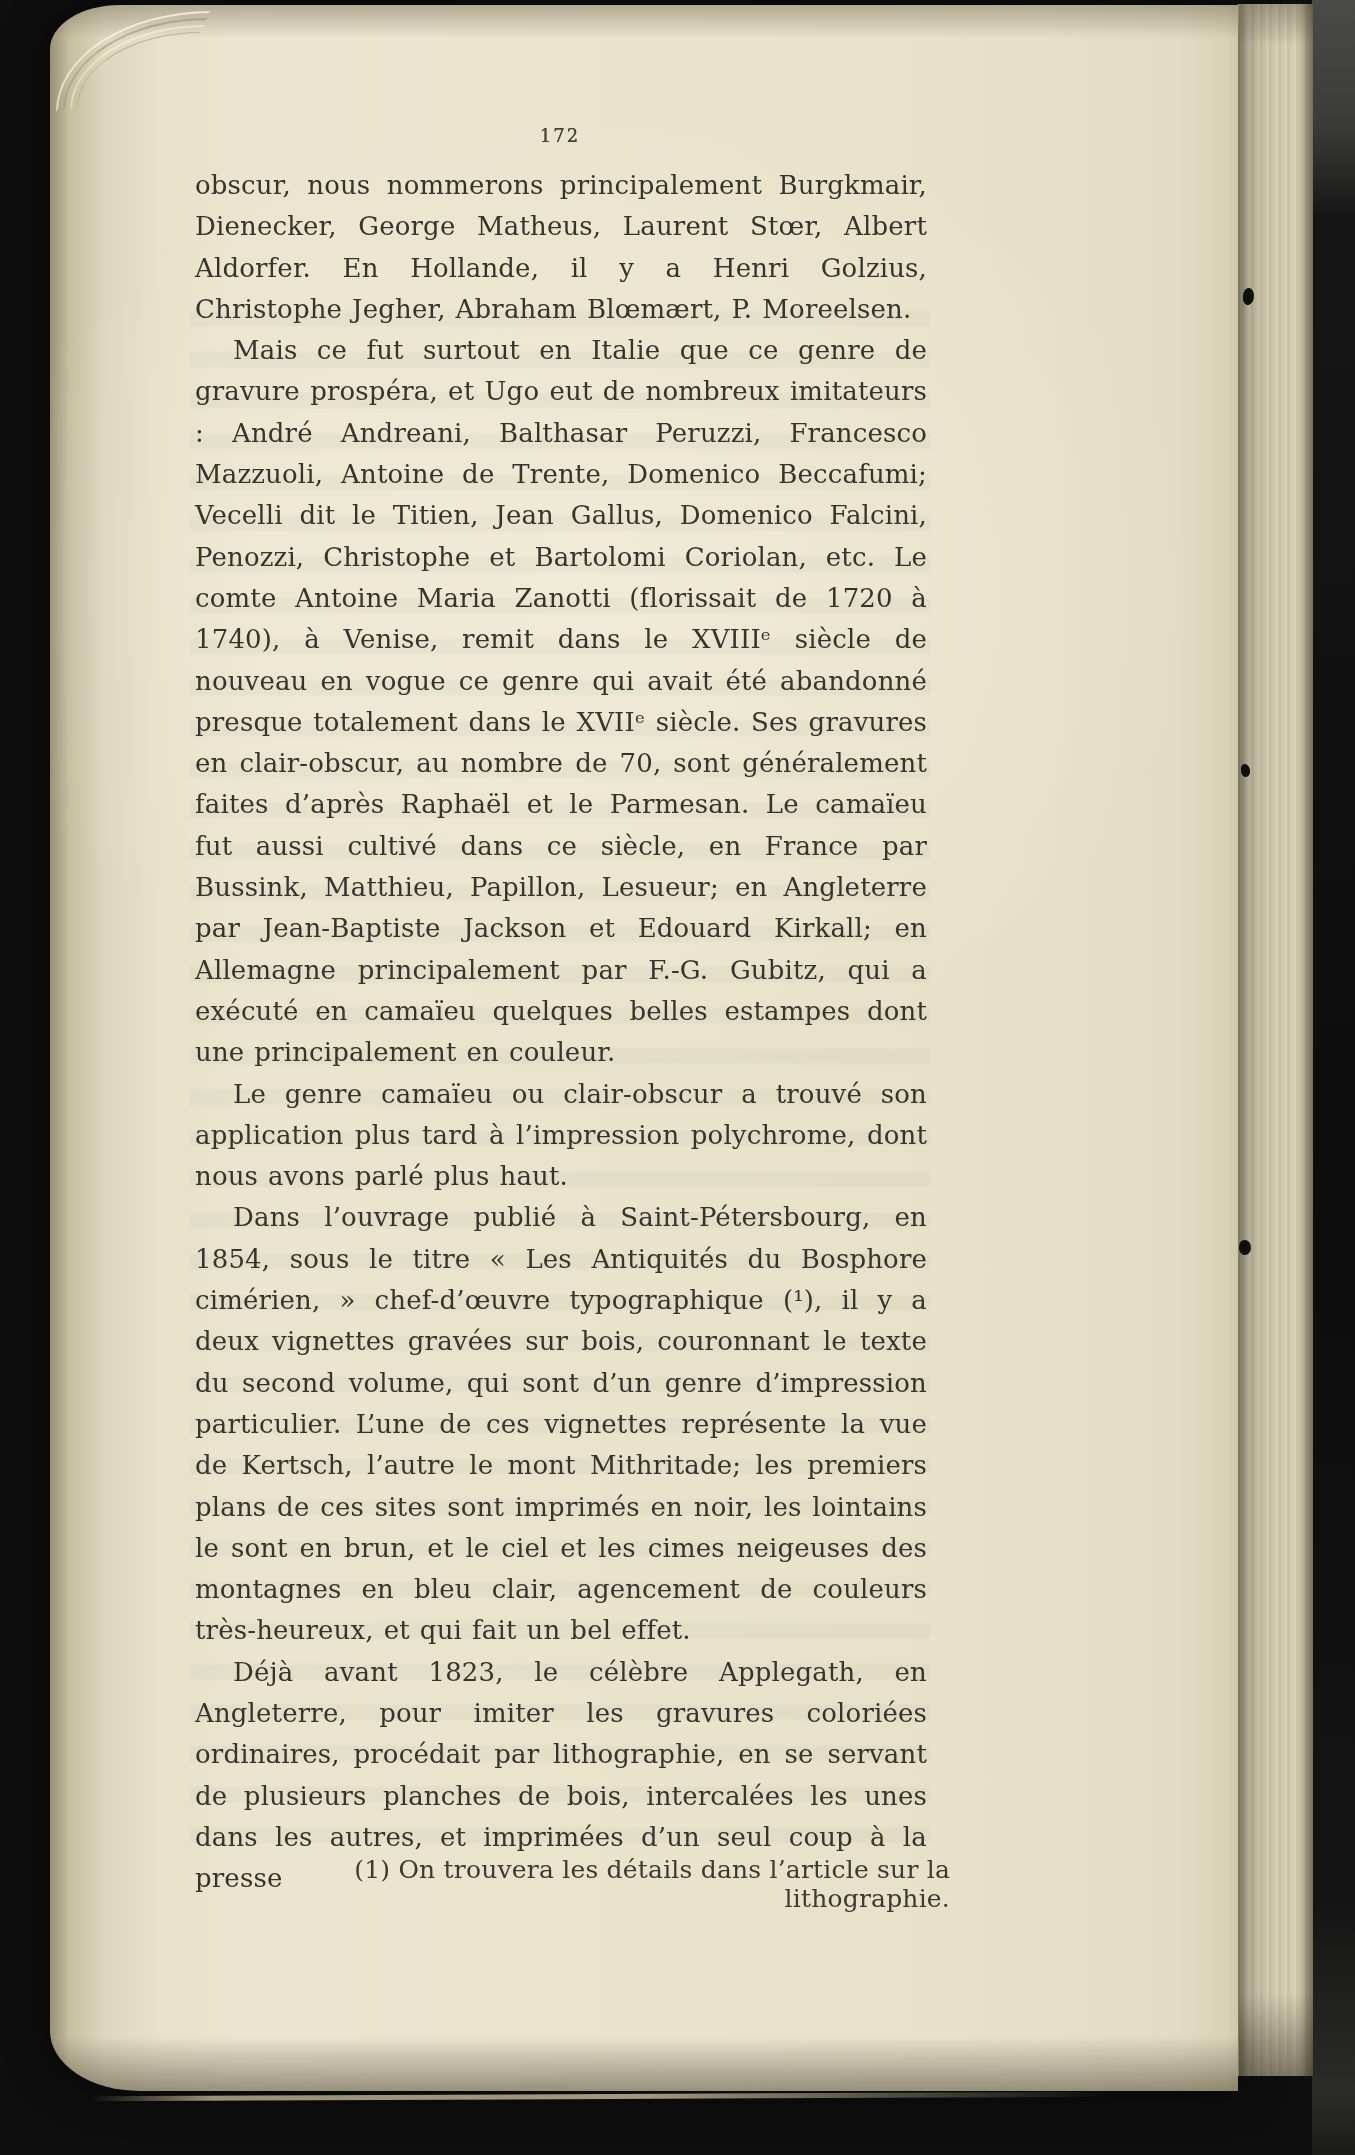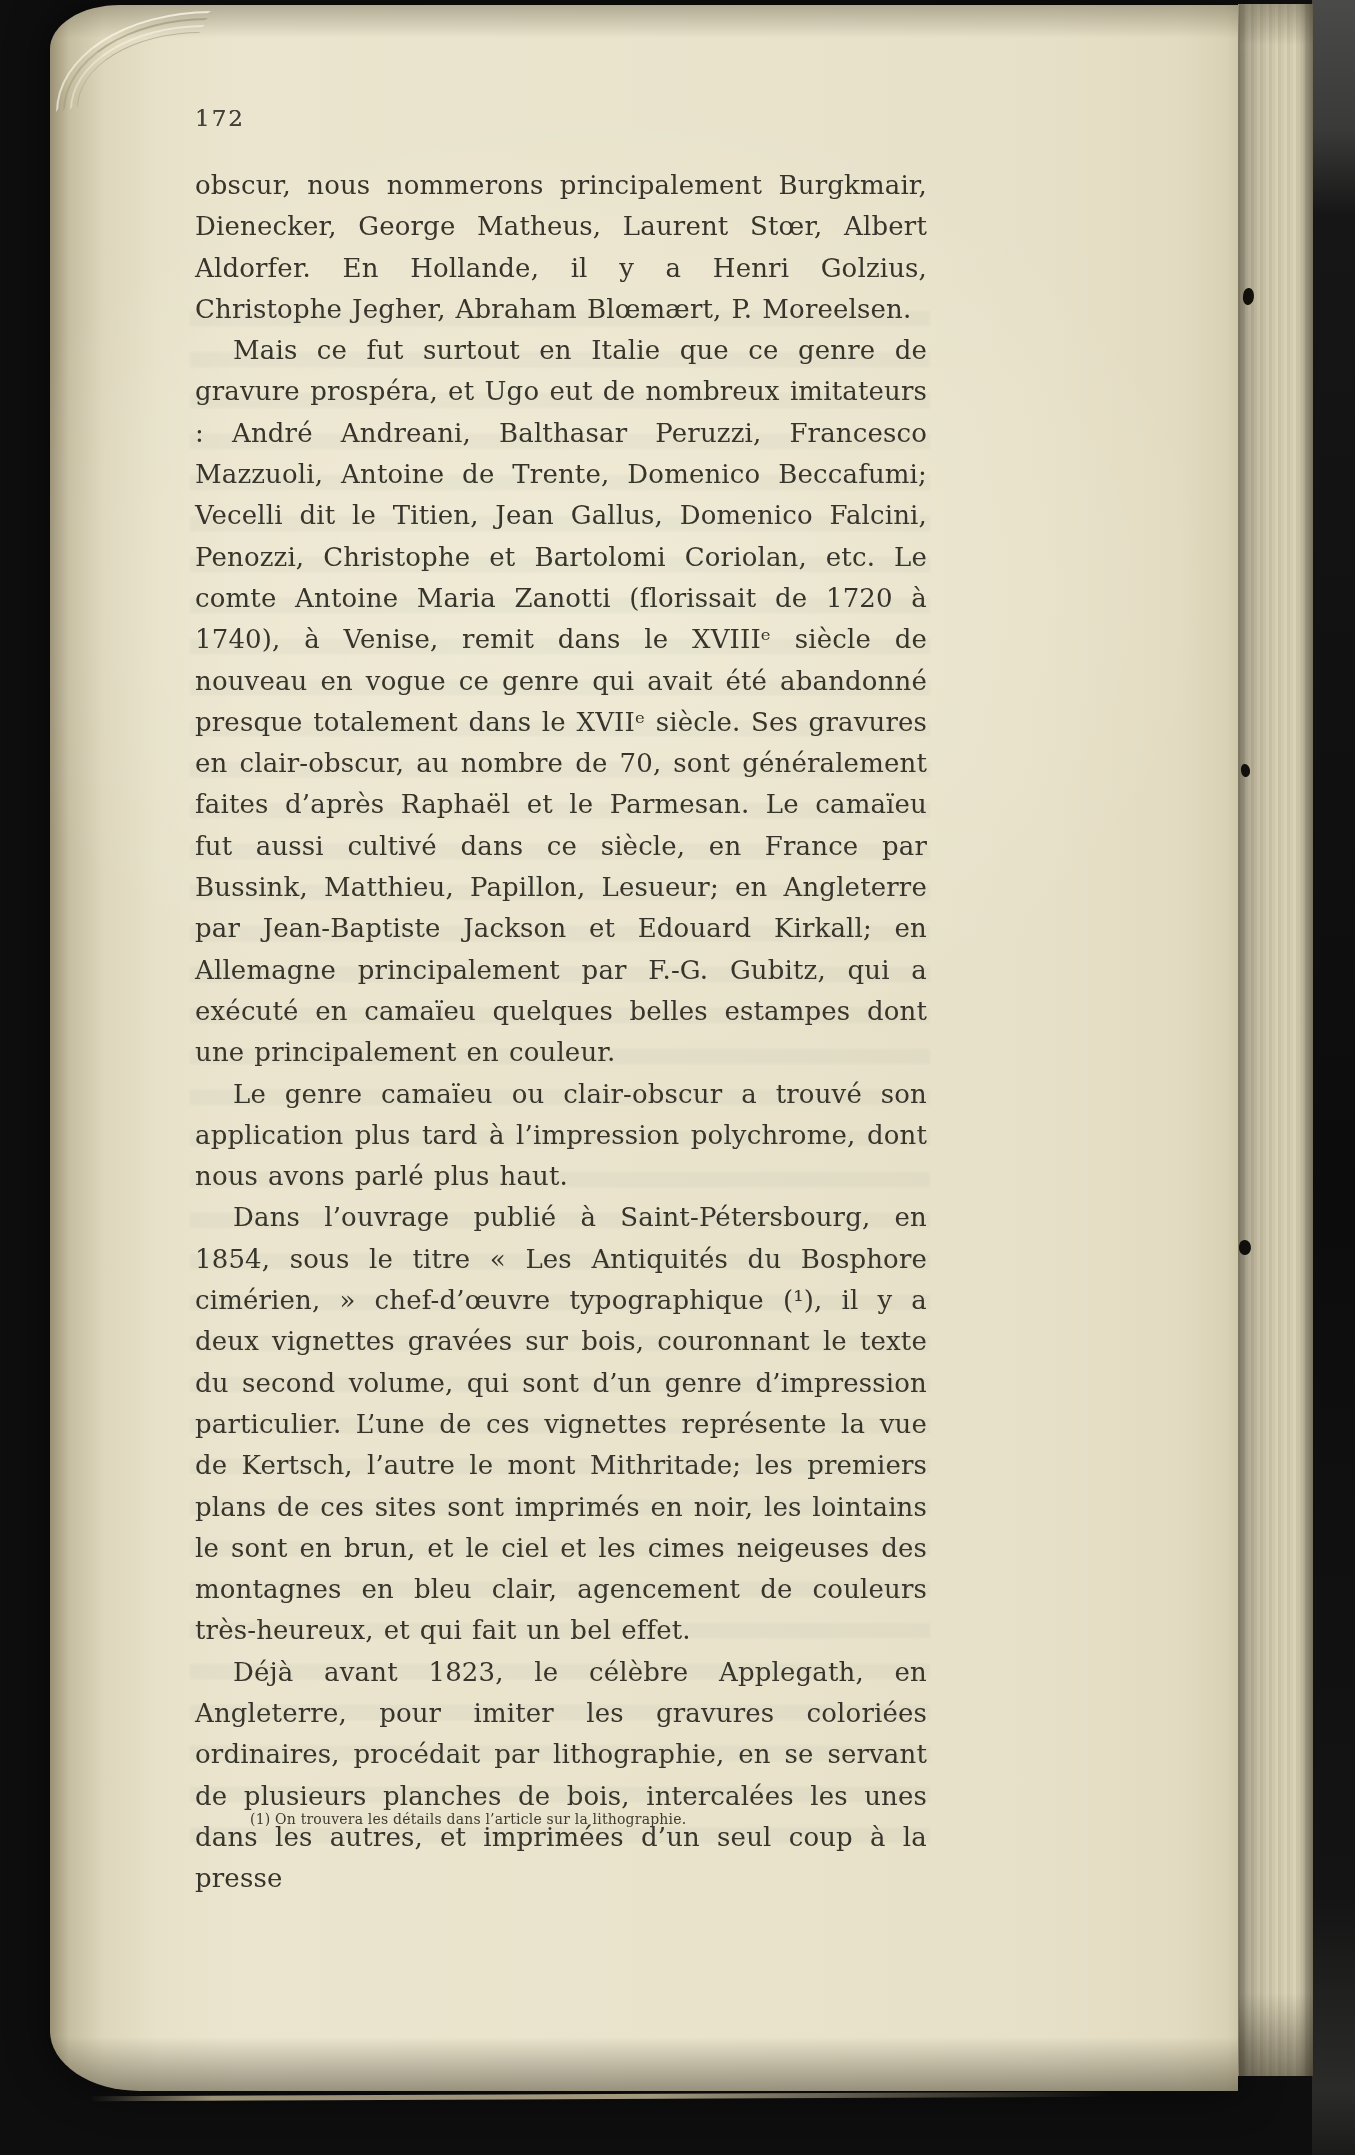--- a/index.html
+++ b/index.html
@@ -50,34 +50,34 @@
     transform:rotate(-.25deg);border-radius:3px;opacity:.8;
   }
   
   .ghost{
     position:absolute;left:140px;top:280px;width:740px;height:1560px;
     background:repeating-linear-gradient(180deg,rgba(0,0,0,0) 0 26px,rgba(118,124,112,.055) 26px 41px);
     filter:blur(1px);
   }
   
   .pagenum{
-    position:absolute;left:145px;top:100px;width:730px;
-    font-size:23px;letter-spacing:2px;color:#43403500;
+    position:absolute;left:145px;top:120px;width:730px;
+    text-align:center;font-size:18px;letter-spacing:2px;color:#43403500;
     color:#45423a;text-shadow:0 0 .6px #45423a;
   }
   .text-block{
     position:absolute;left:145px;top:160px;width:732px;
     font-size:26px;line-height:41.3px;color:#37342c;
     text-align:justify;word-spacing:1.6px;letter-spacing:.15px;
   }
   .para{margin:0;text-indent:38px;}
   .para[data-indent="false"]{text-indent:0;}
   .footnote{
-    position:absolute;left:200px;top:1806px;width:700px;
-    font-size:14px;color:#3d3a30;letter-spacing:.2px;
+    position:absolute;left:200px;top:1850px;width:700px;
+    font-size:25px;color:#3d3a30;letter-spacing:.2px;text-align:right;
   }
 </style>
 </head>
 <body>
 
 <div class="right-void"></div>
 
 <div class="fore-edge">
   <span class="ink-mark m1"></span>
   <span class="ink-mark m2"></span>

